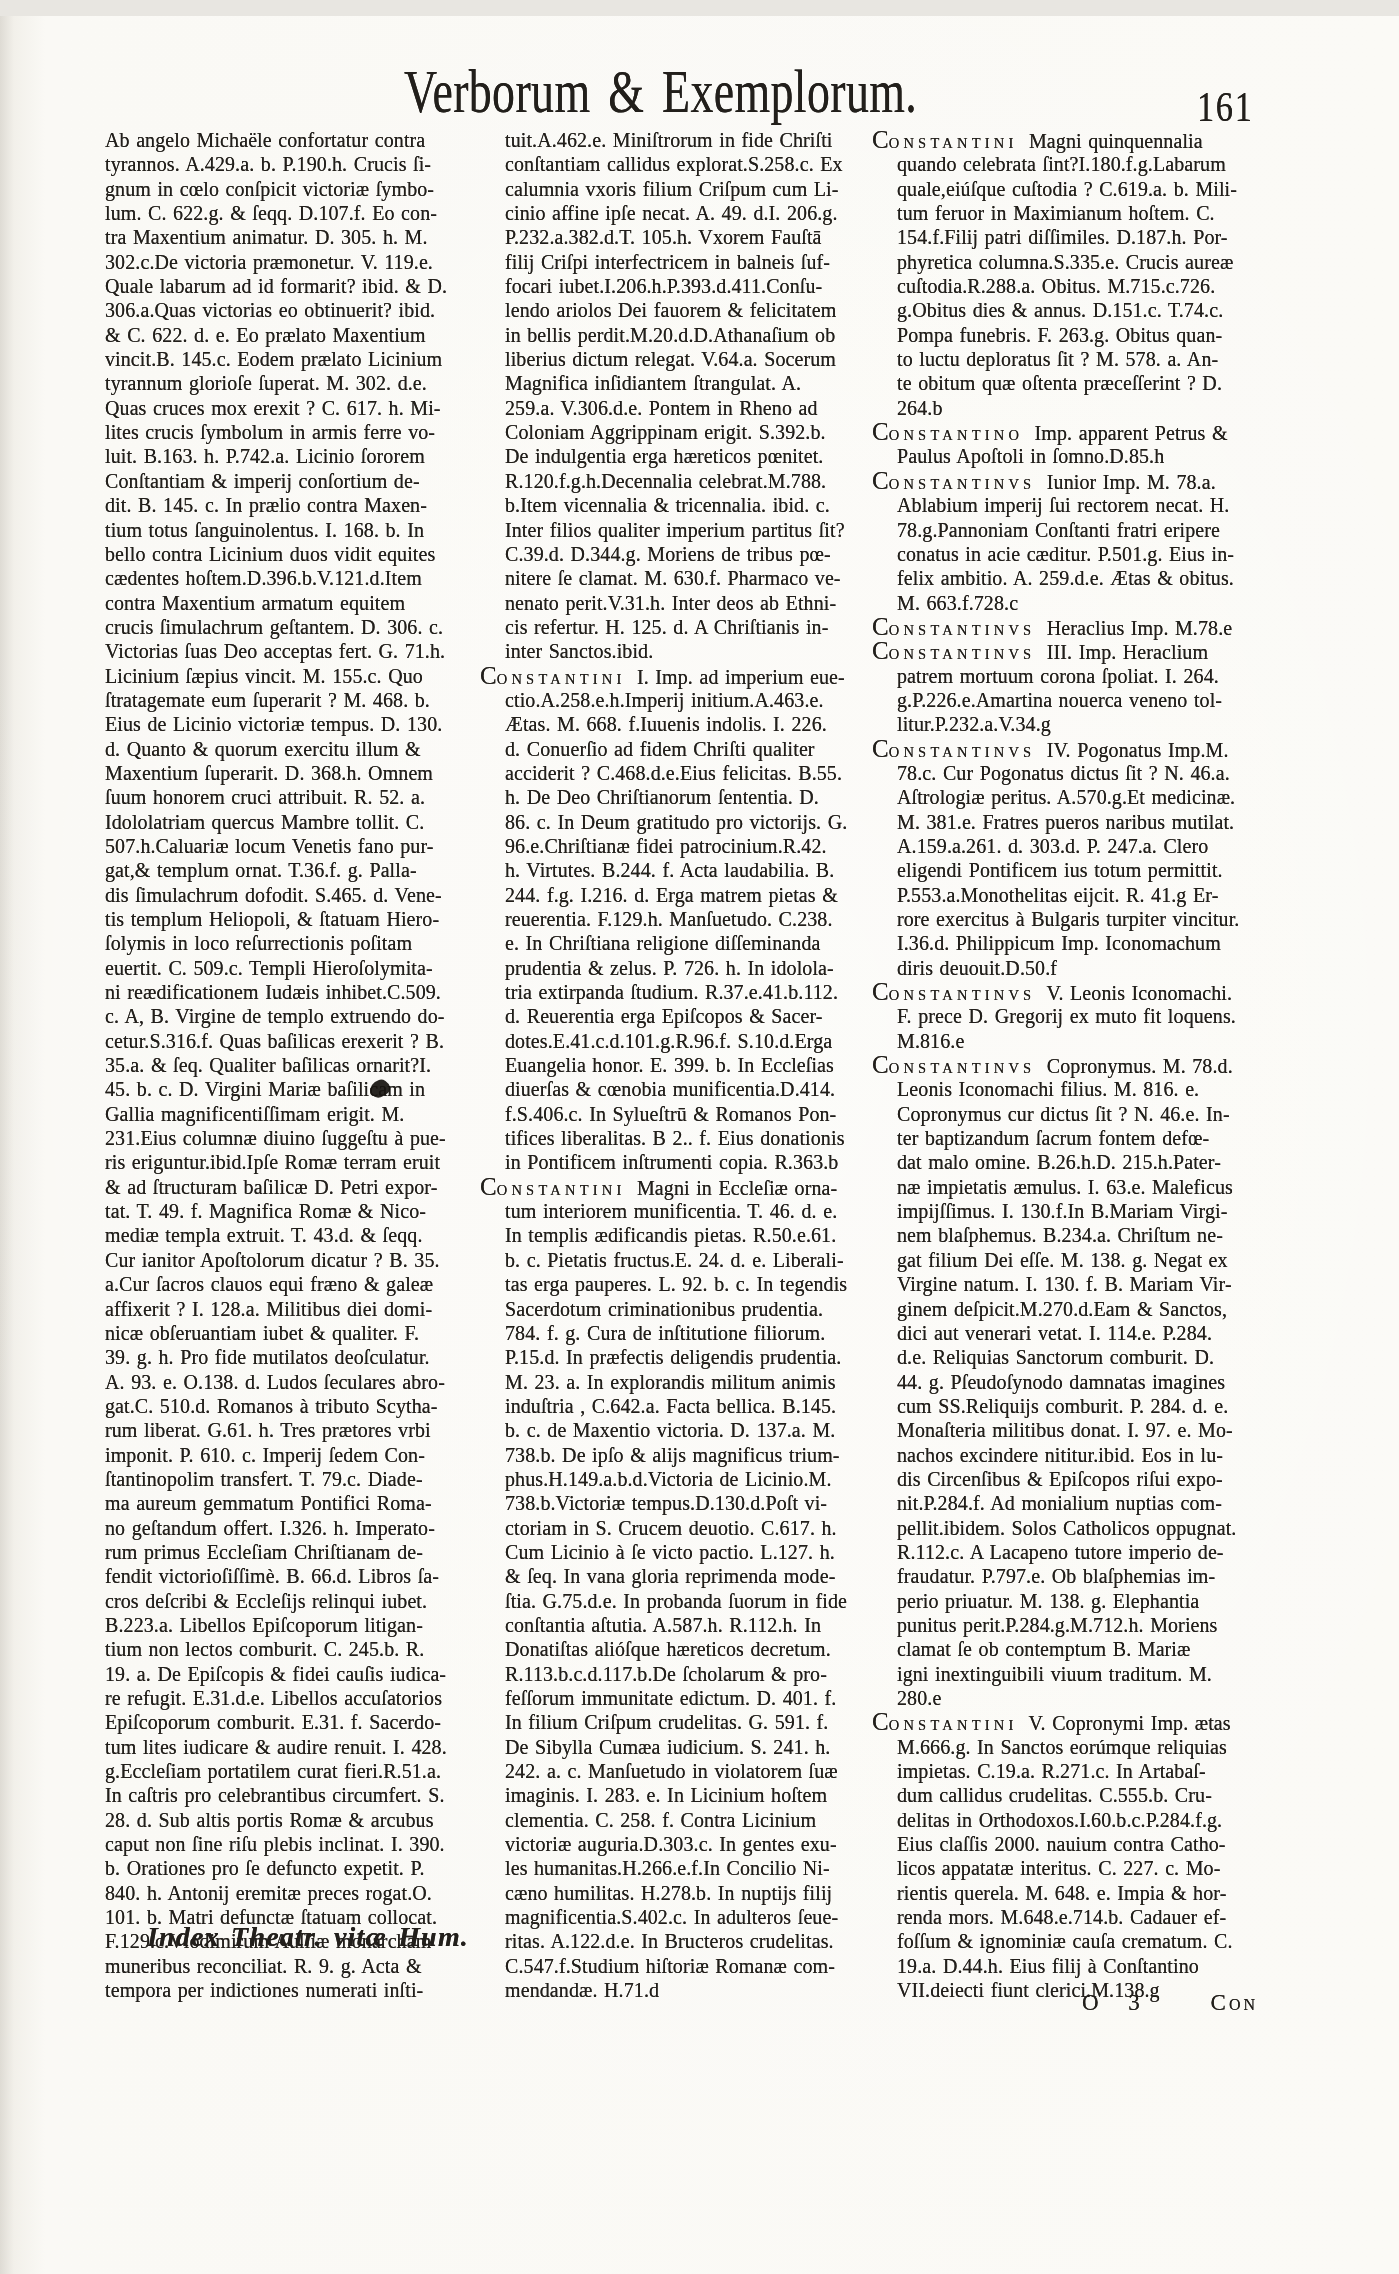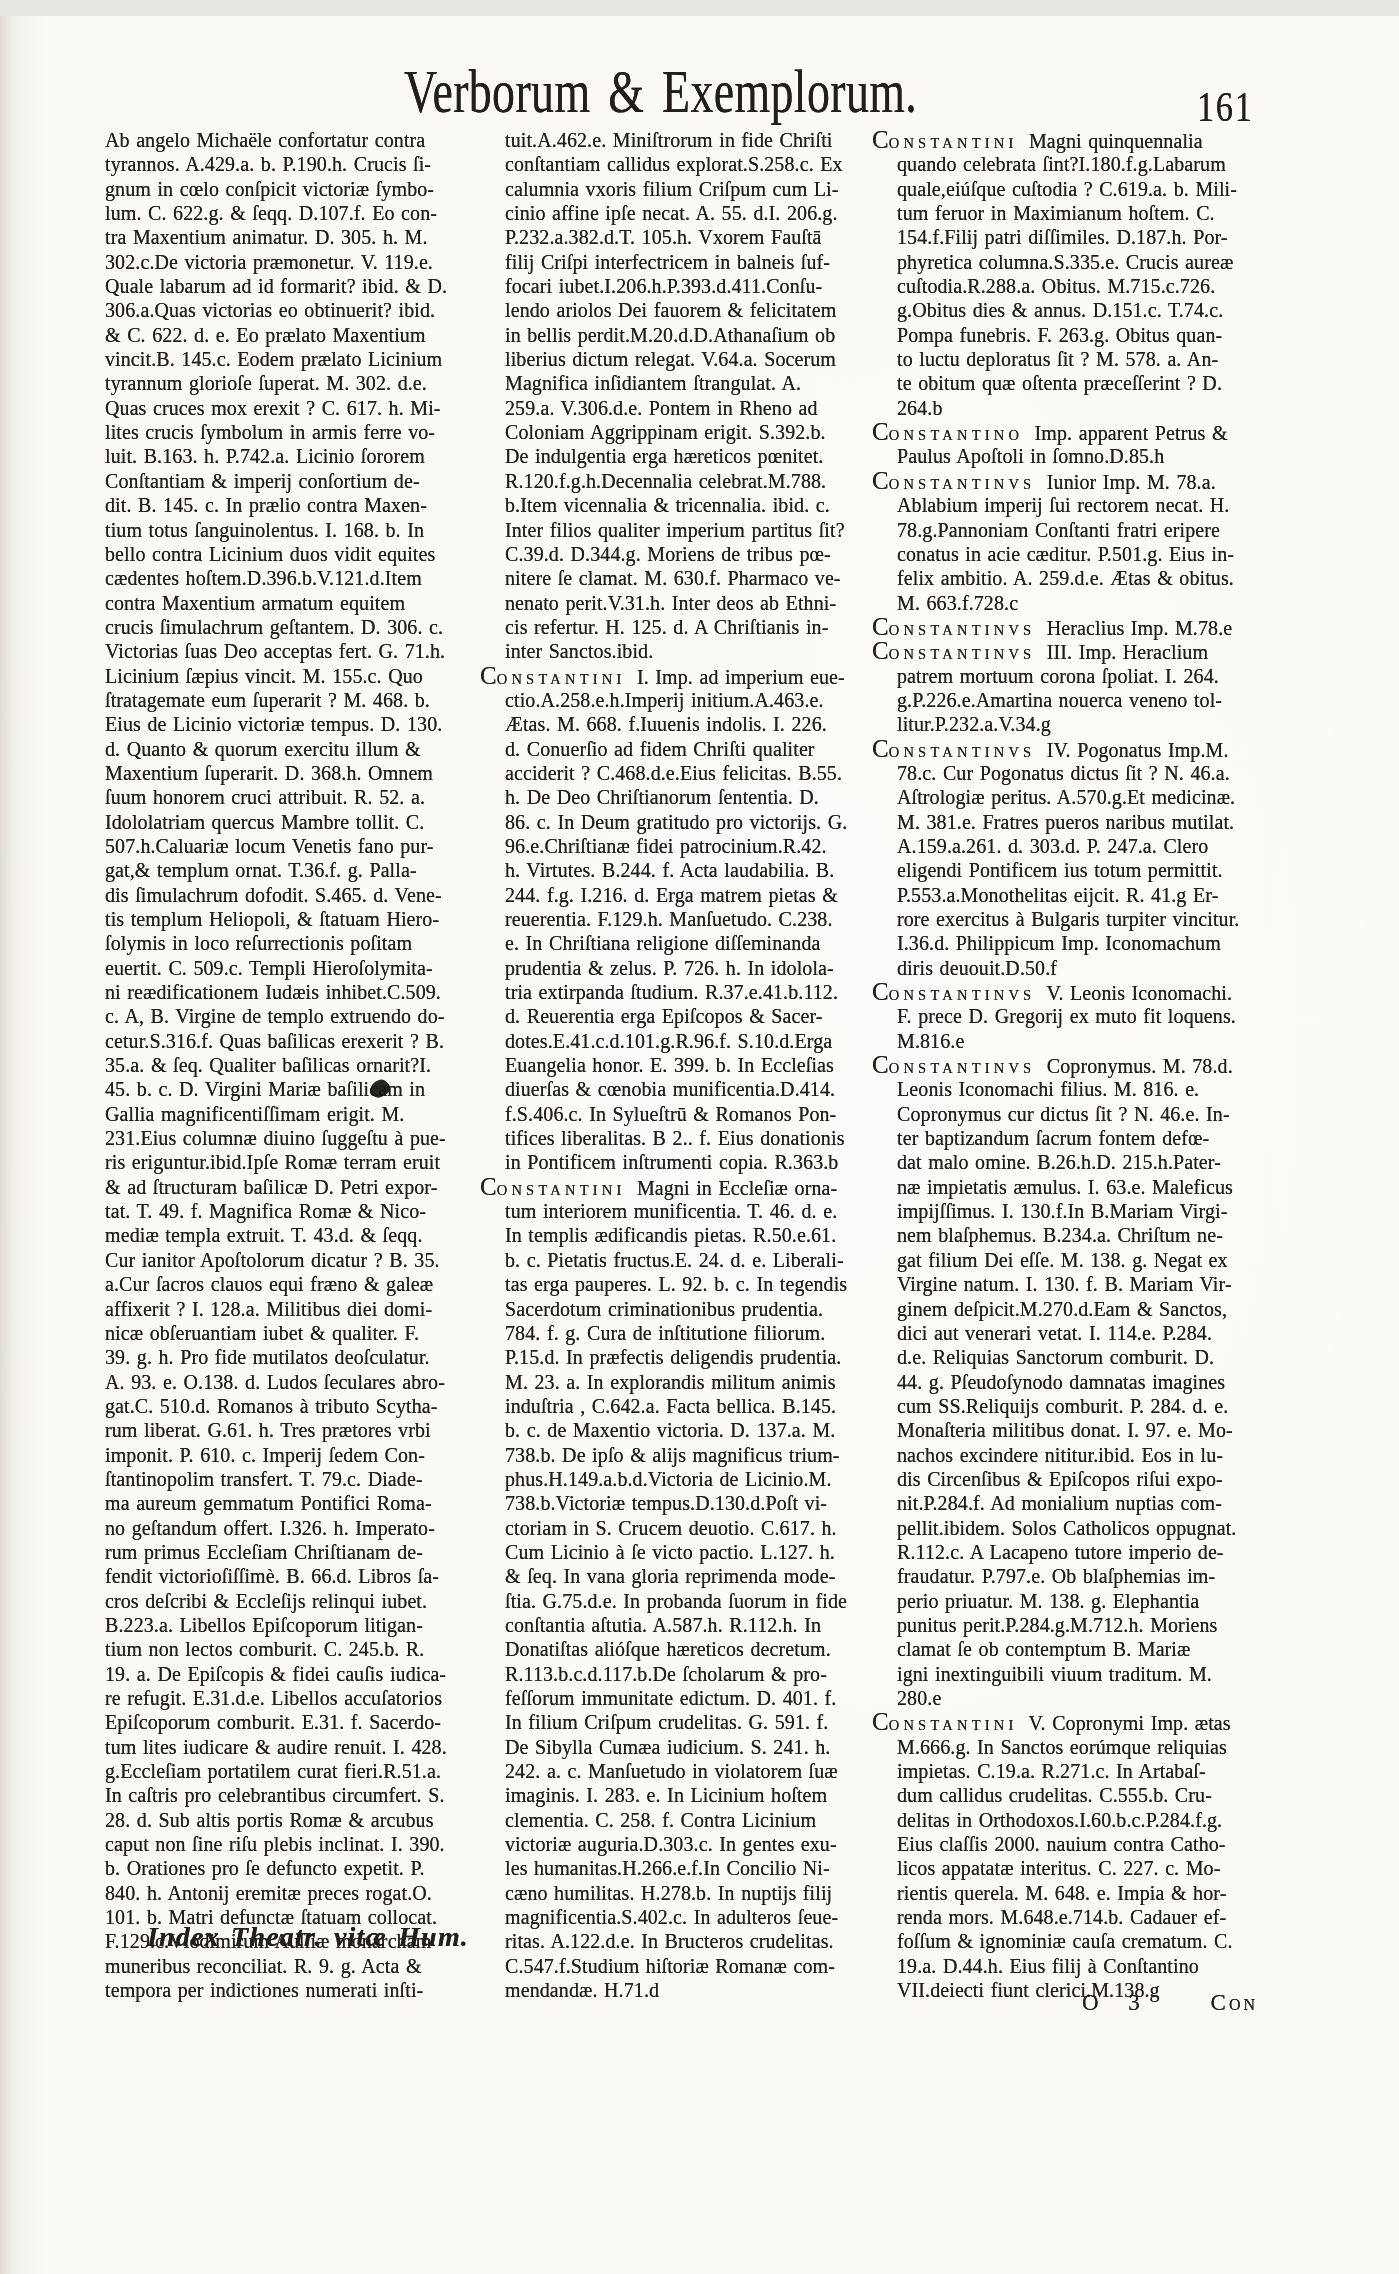--- a/index.html
+++ b/index.html
@@ -149,21 +149,21 @@
       <div class="line cont">840. h. Antonij eremitæ preces rogat.O.</div>
       <div class="line cont">101. b. Matri defunctæ ſtatuam collocat.</div>
       <div class="line cont">F.129.c.Vlodimirum Auſſiæ monarcham</div>
       <div class="line cont">muneribus reconciliat. R. 9. g. Acta &amp;</div>
       <div class="line cont">tempora per indictiones numerati inſti-</div>
     </div>
   <div class="col col-2">
       <div class="line cont">tuit.A.462.e. Miniſtrorum in fide Chriſti</div>
       <div class="line cont">conſtantiam callidus explorat.S.258.c. Ex</div>
       <div class="line cont">calumnia vxoris filium Criſpum cum Li-</div>
-      <div class="line cont">cinio affine ipſe necat. A. 55. d.I. 206.g.</div>
+      <div class="line cont">cinio affine ipſe necat. A. 49. d.I. 206.g.</div>
       <div class="line cont">P.232.a.382.d.T. 105.h. Vxorem Fauſtā</div>
       <div class="line cont">filij Criſpi interfectricem in balneis ſuf-</div>
       <div class="line cont">focari iubet.I.206.h.P.393.d.411.Conſu-</div>
       <div class="line cont">lendo ariolos Dei fauorem &amp; felicitatem</div>
       <div class="line cont">in bellis perdit.M.20.d.D.Athanaſium ob</div>
       <div class="line cont">liberius dictum relegat. V.64.a. Socerum</div>
       <div class="line cont">Magnifica inſidiantem ſtrangulat. A.</div>
       <div class="line cont">259.a. V.306.d.e. Pontem in Rheno ad</div>
       <div class="line cont">Coloniam Aggrippinam erigit. S.392.b.</div>
       <div class="line cont">De indulgentia erga hæreticos pœnitet.</div>

